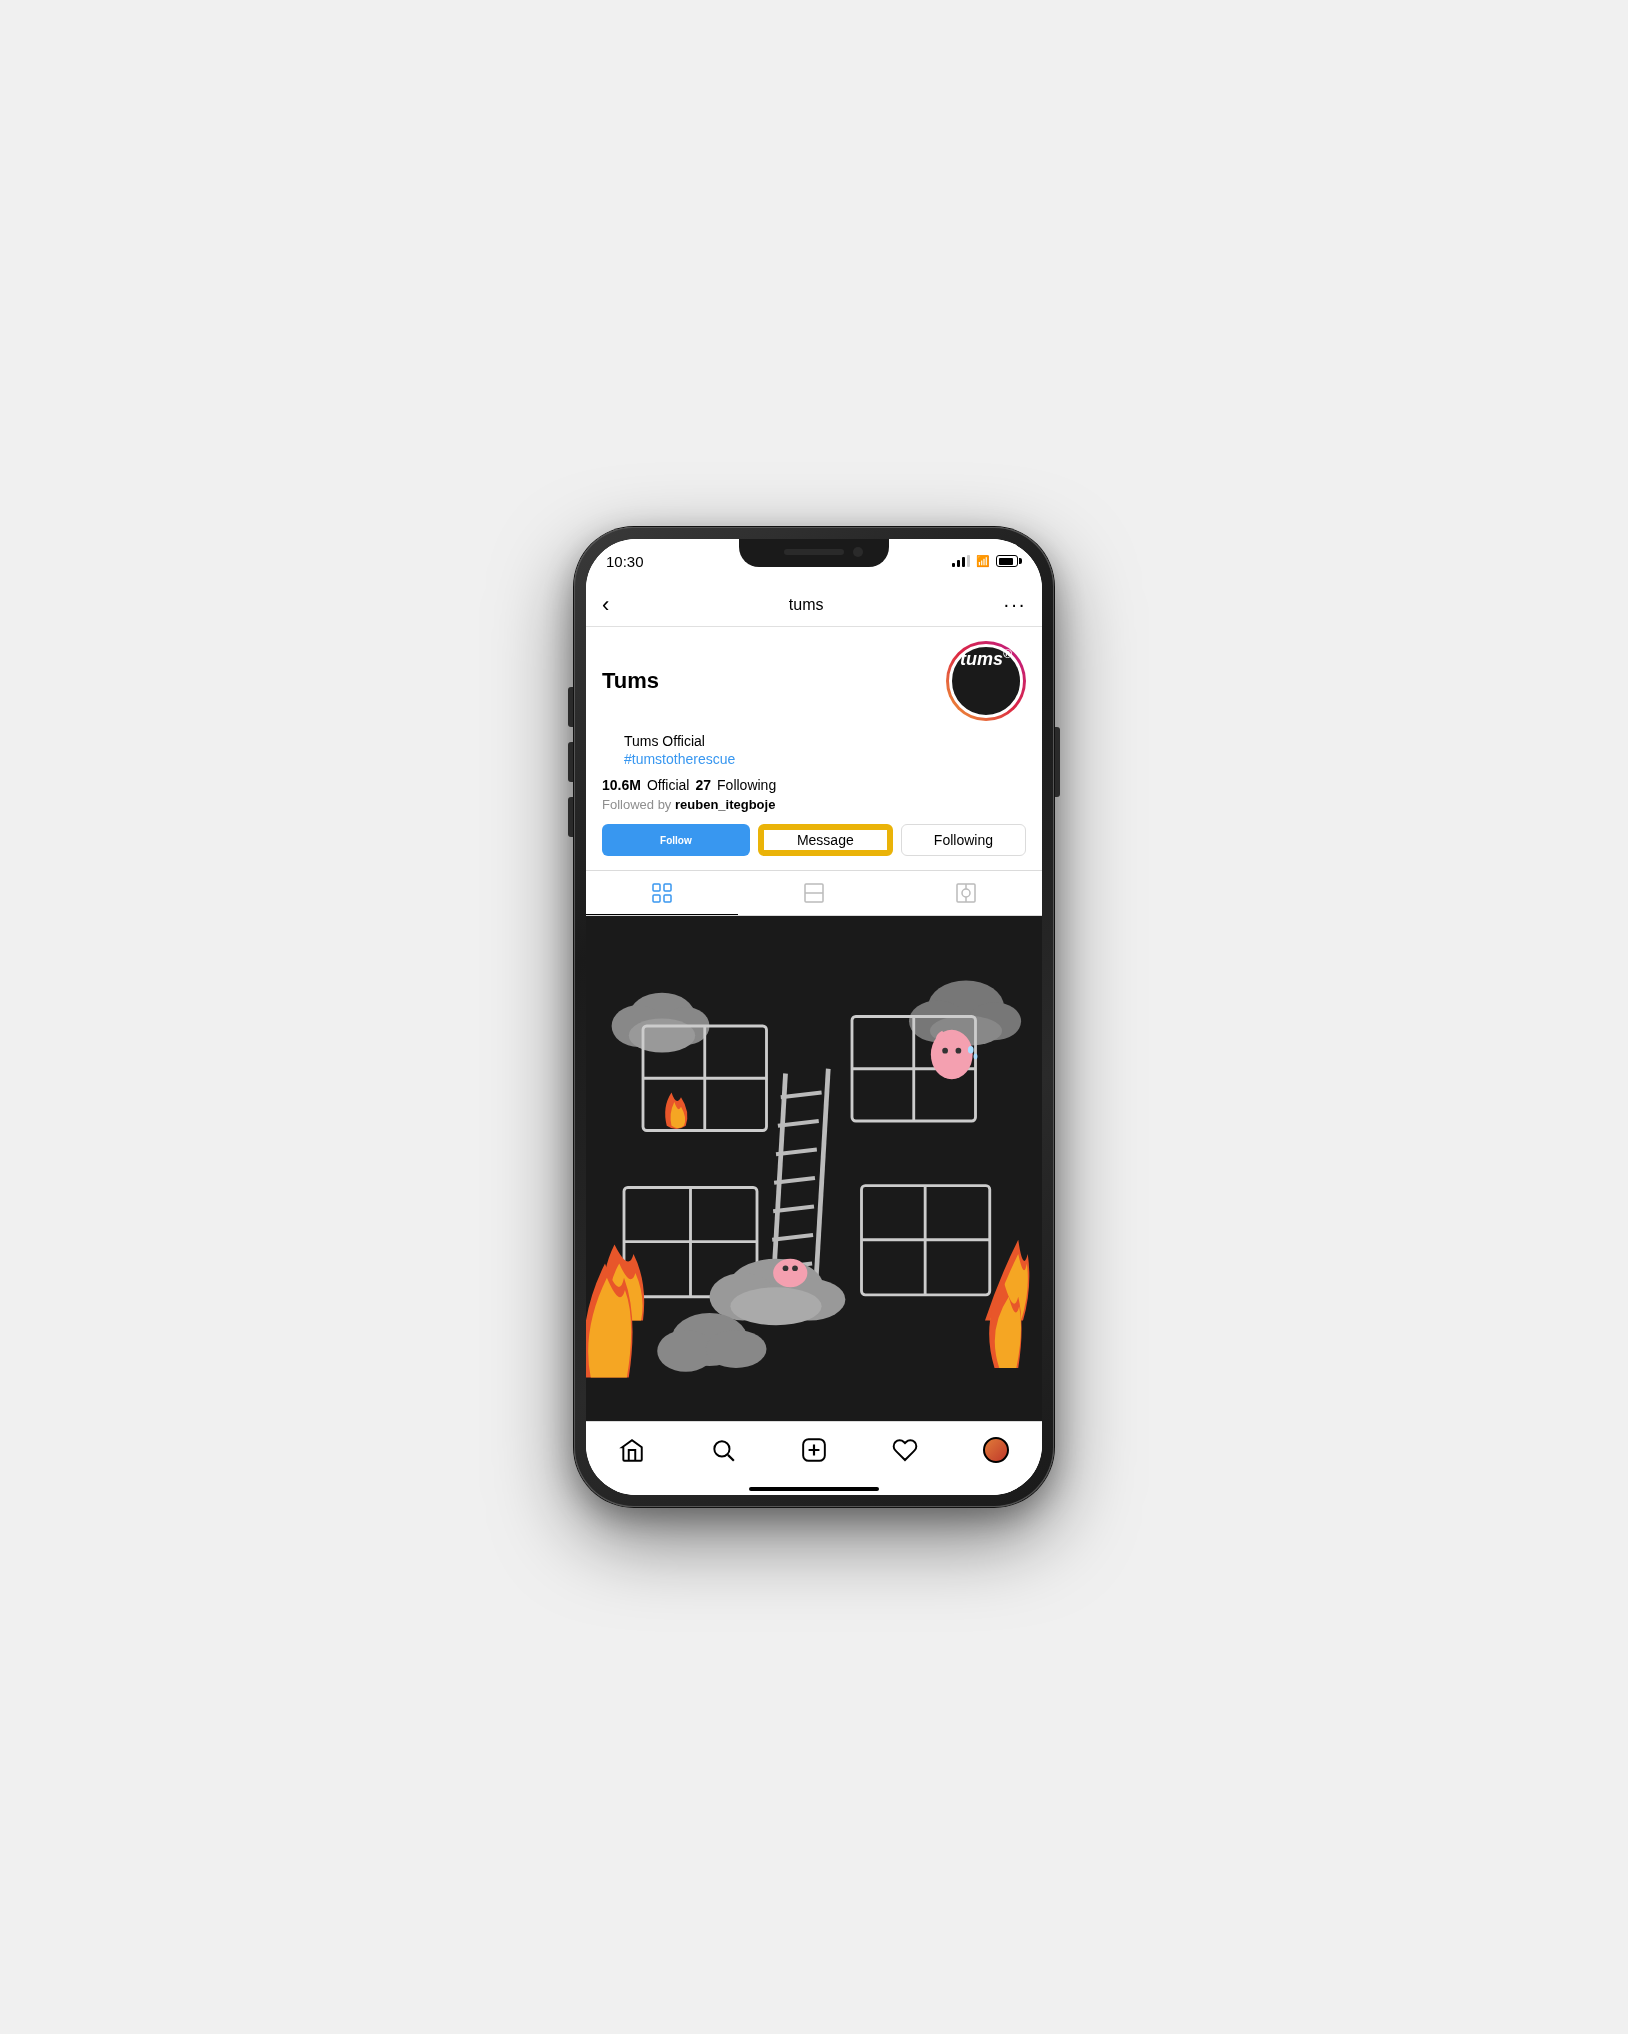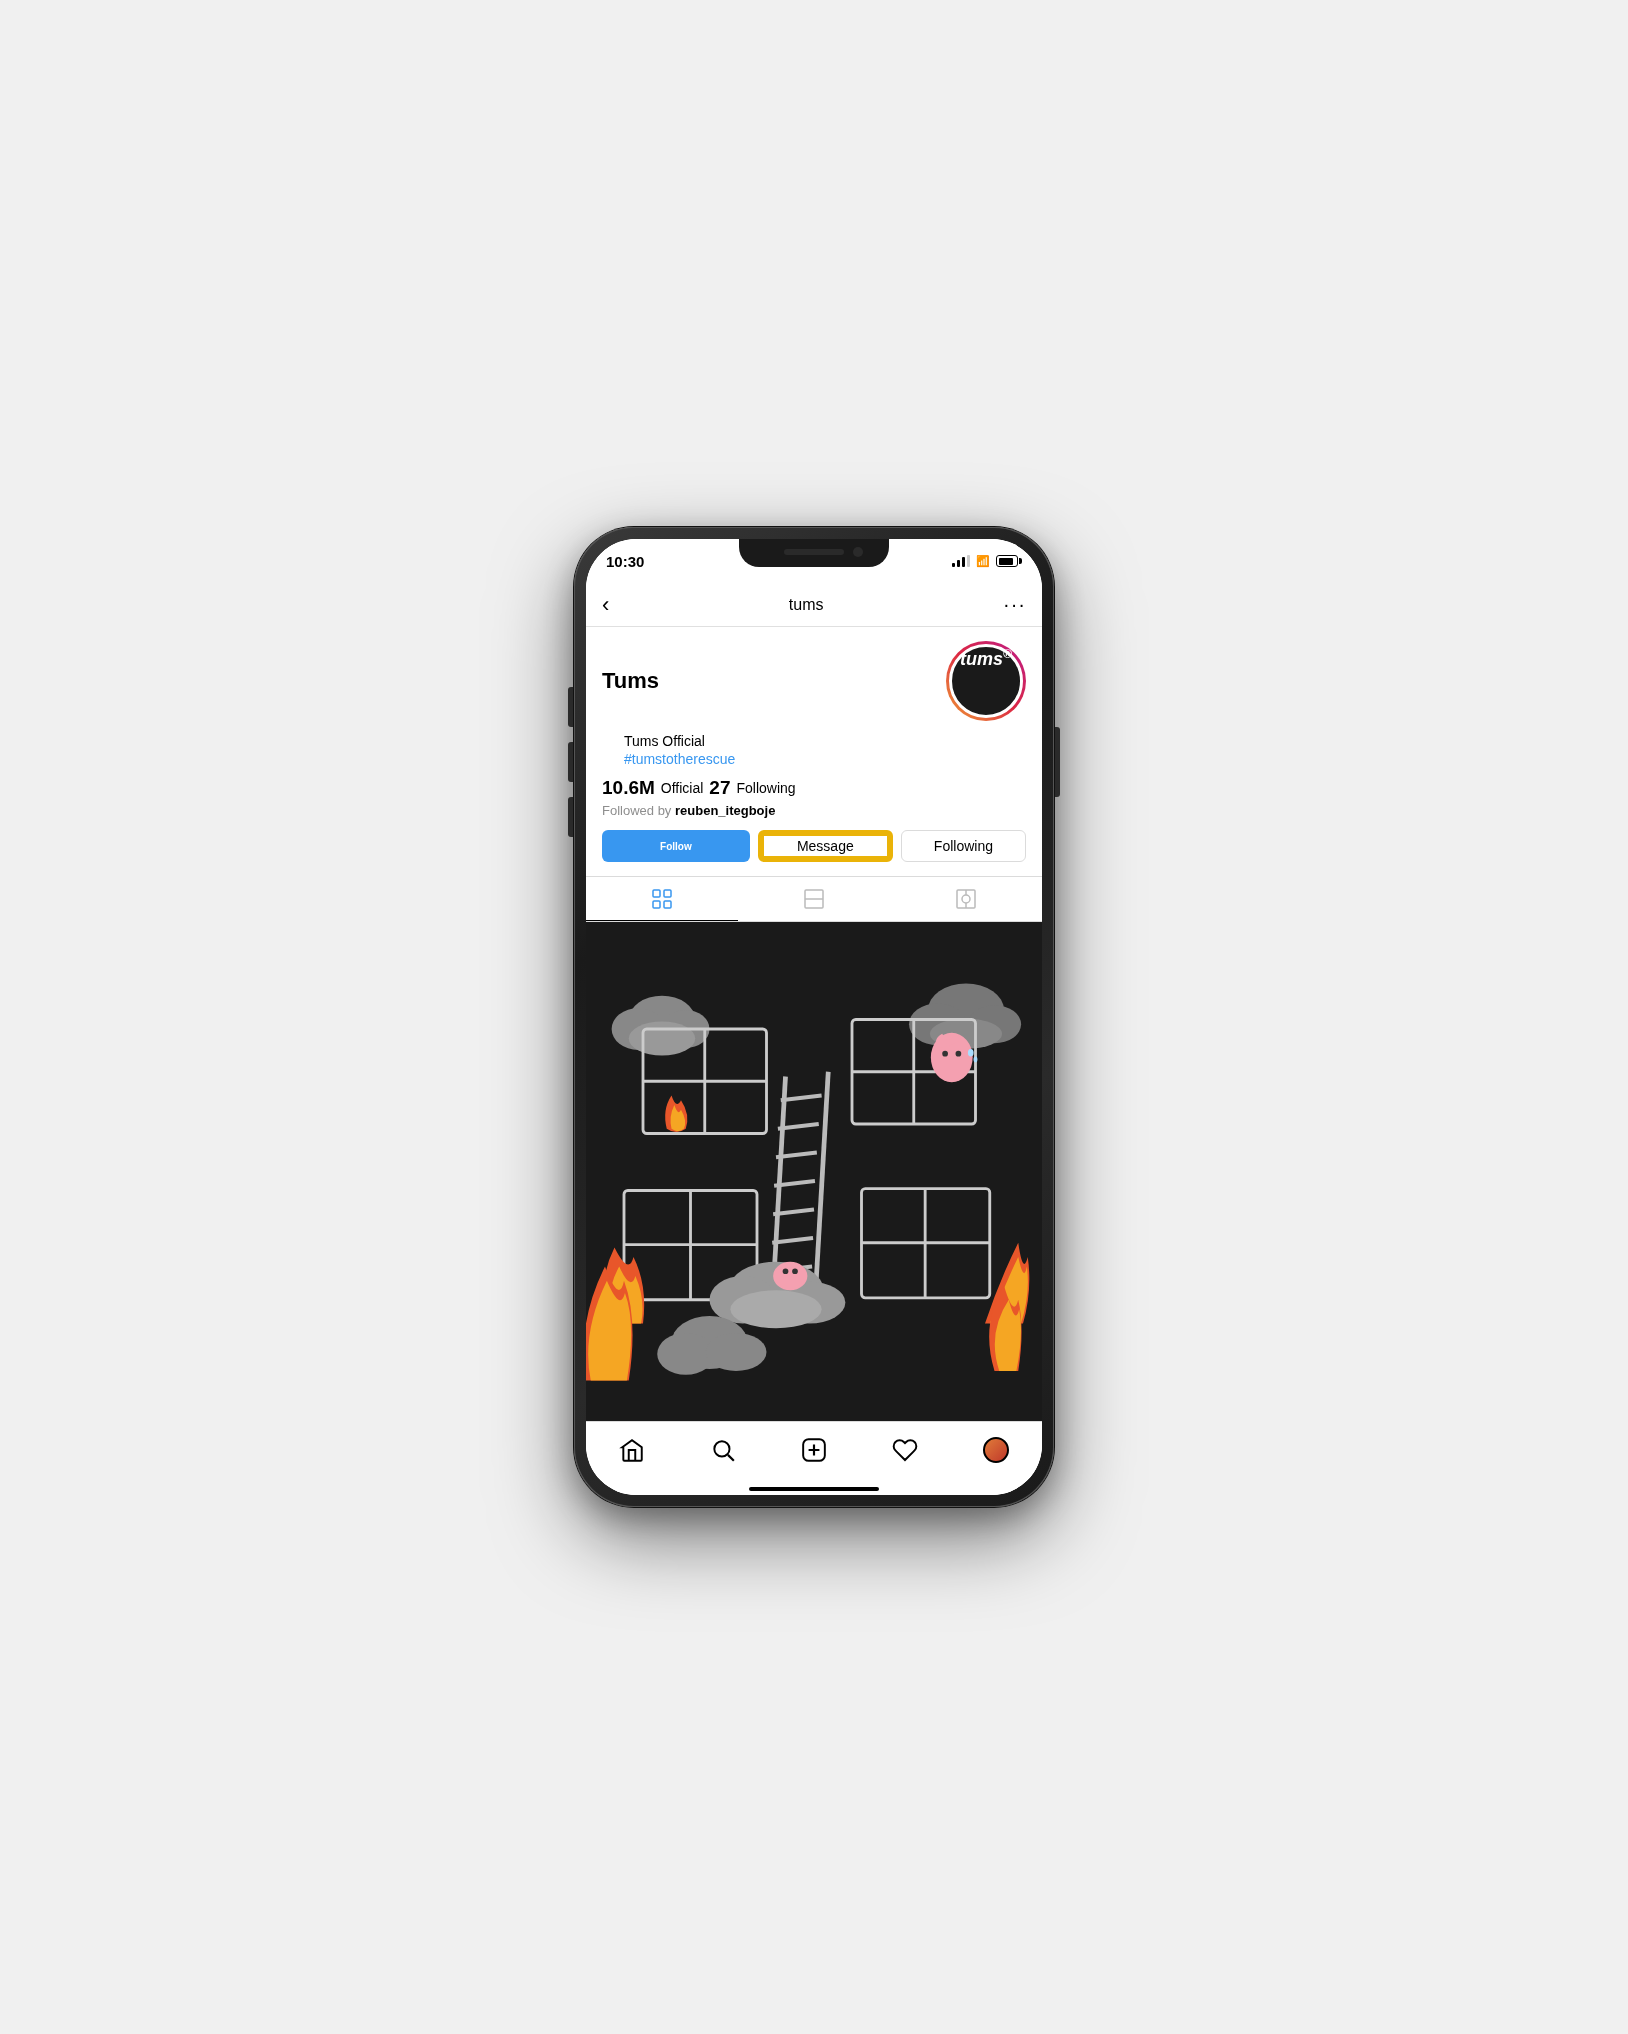--- a/index.html
+++ b/index.html
@@ -108,21 +108,21 @@
       left: 50%;
       transform: translateX(-50%);
       width: 60px;
       height: 6px;
       background: #2a2a2a;
       border-radius: 3px;
     }
 
     .status-time {
       font-size: 15px;
-      font-weight: 700;
+      font-weight: 400;
       color: #000;
       z-index: 1;
     }
 
     .status-icons {
       display: flex;
       align-items: center;
       gap: 6px;
       z-index: 1;
     }
@@ -264,21 +264,21 @@
       cursor: pointer;
     }
 
     .stats-row {
       display: flex;
       gap: 6px;
       align-items: center;
       margin-bottom: 4px;
     }
     .stat-item {
-      font-size: 19px;
+      font-size: 14px;
       font-weight: 600;
       color: #000;
     }
     .stat-label {
       font-size: 14px;
       color: #000;
       font-weight: 400;
     }
     .followed-by {
       font-size: 13px;

